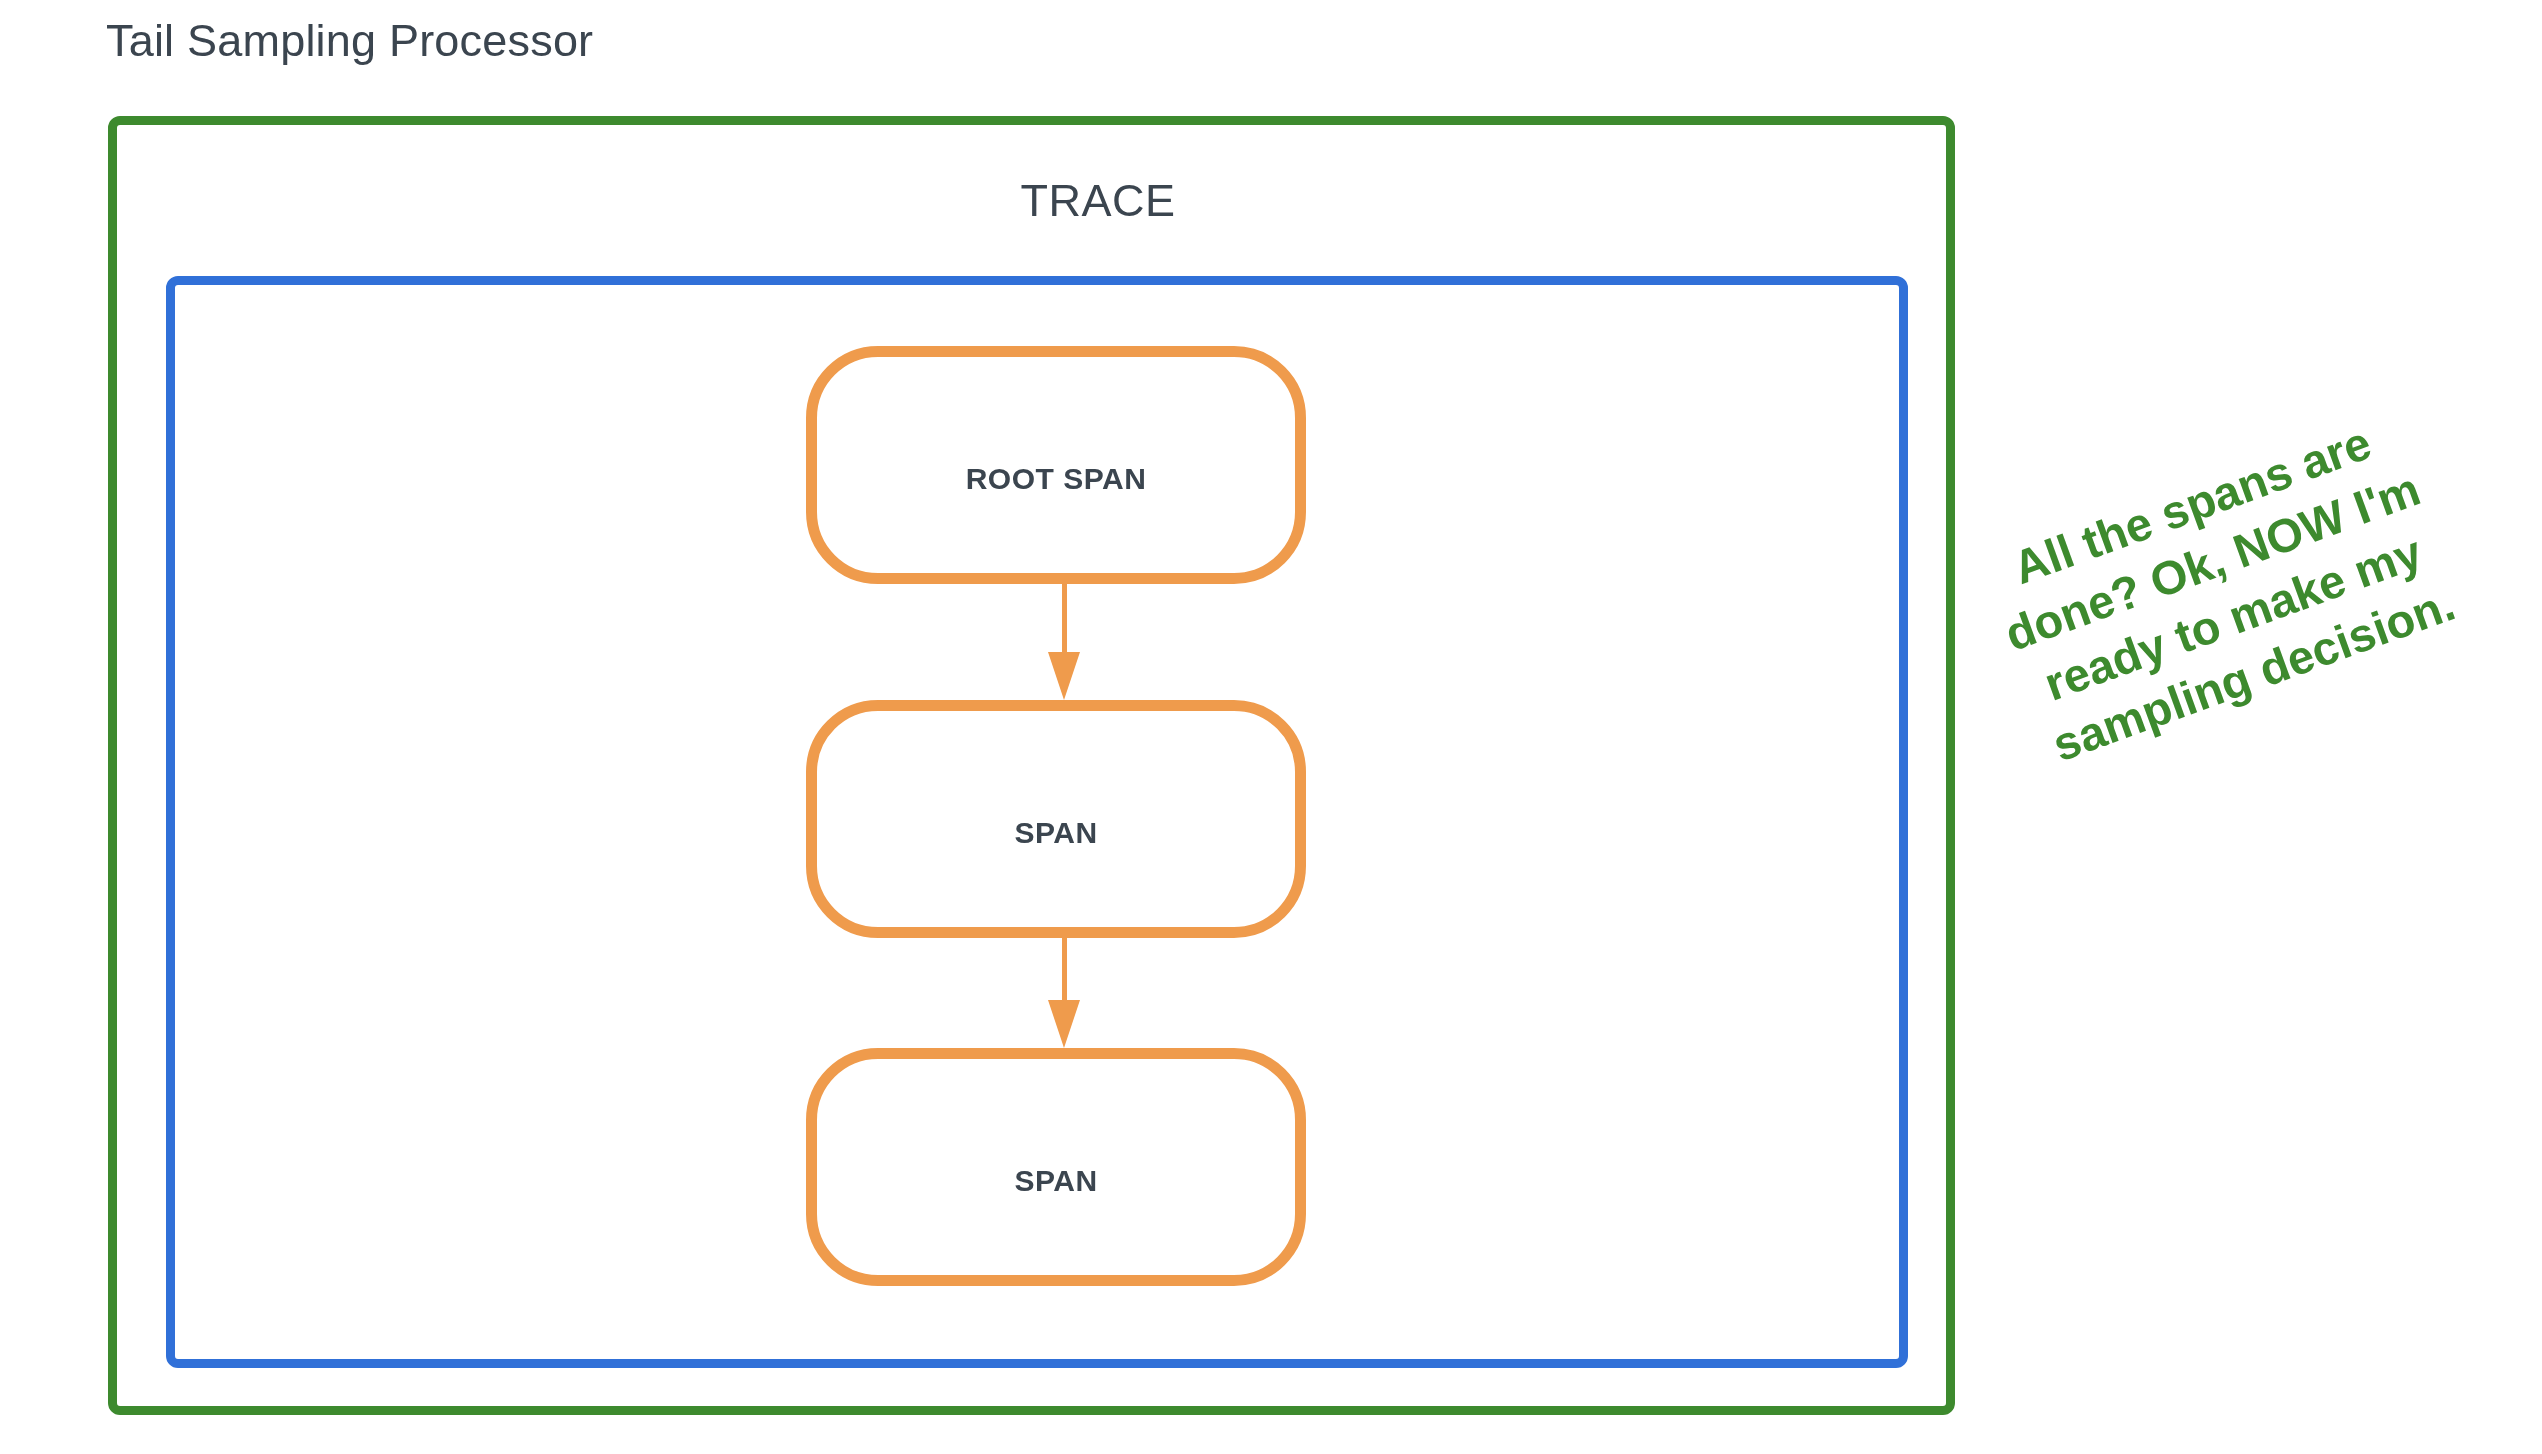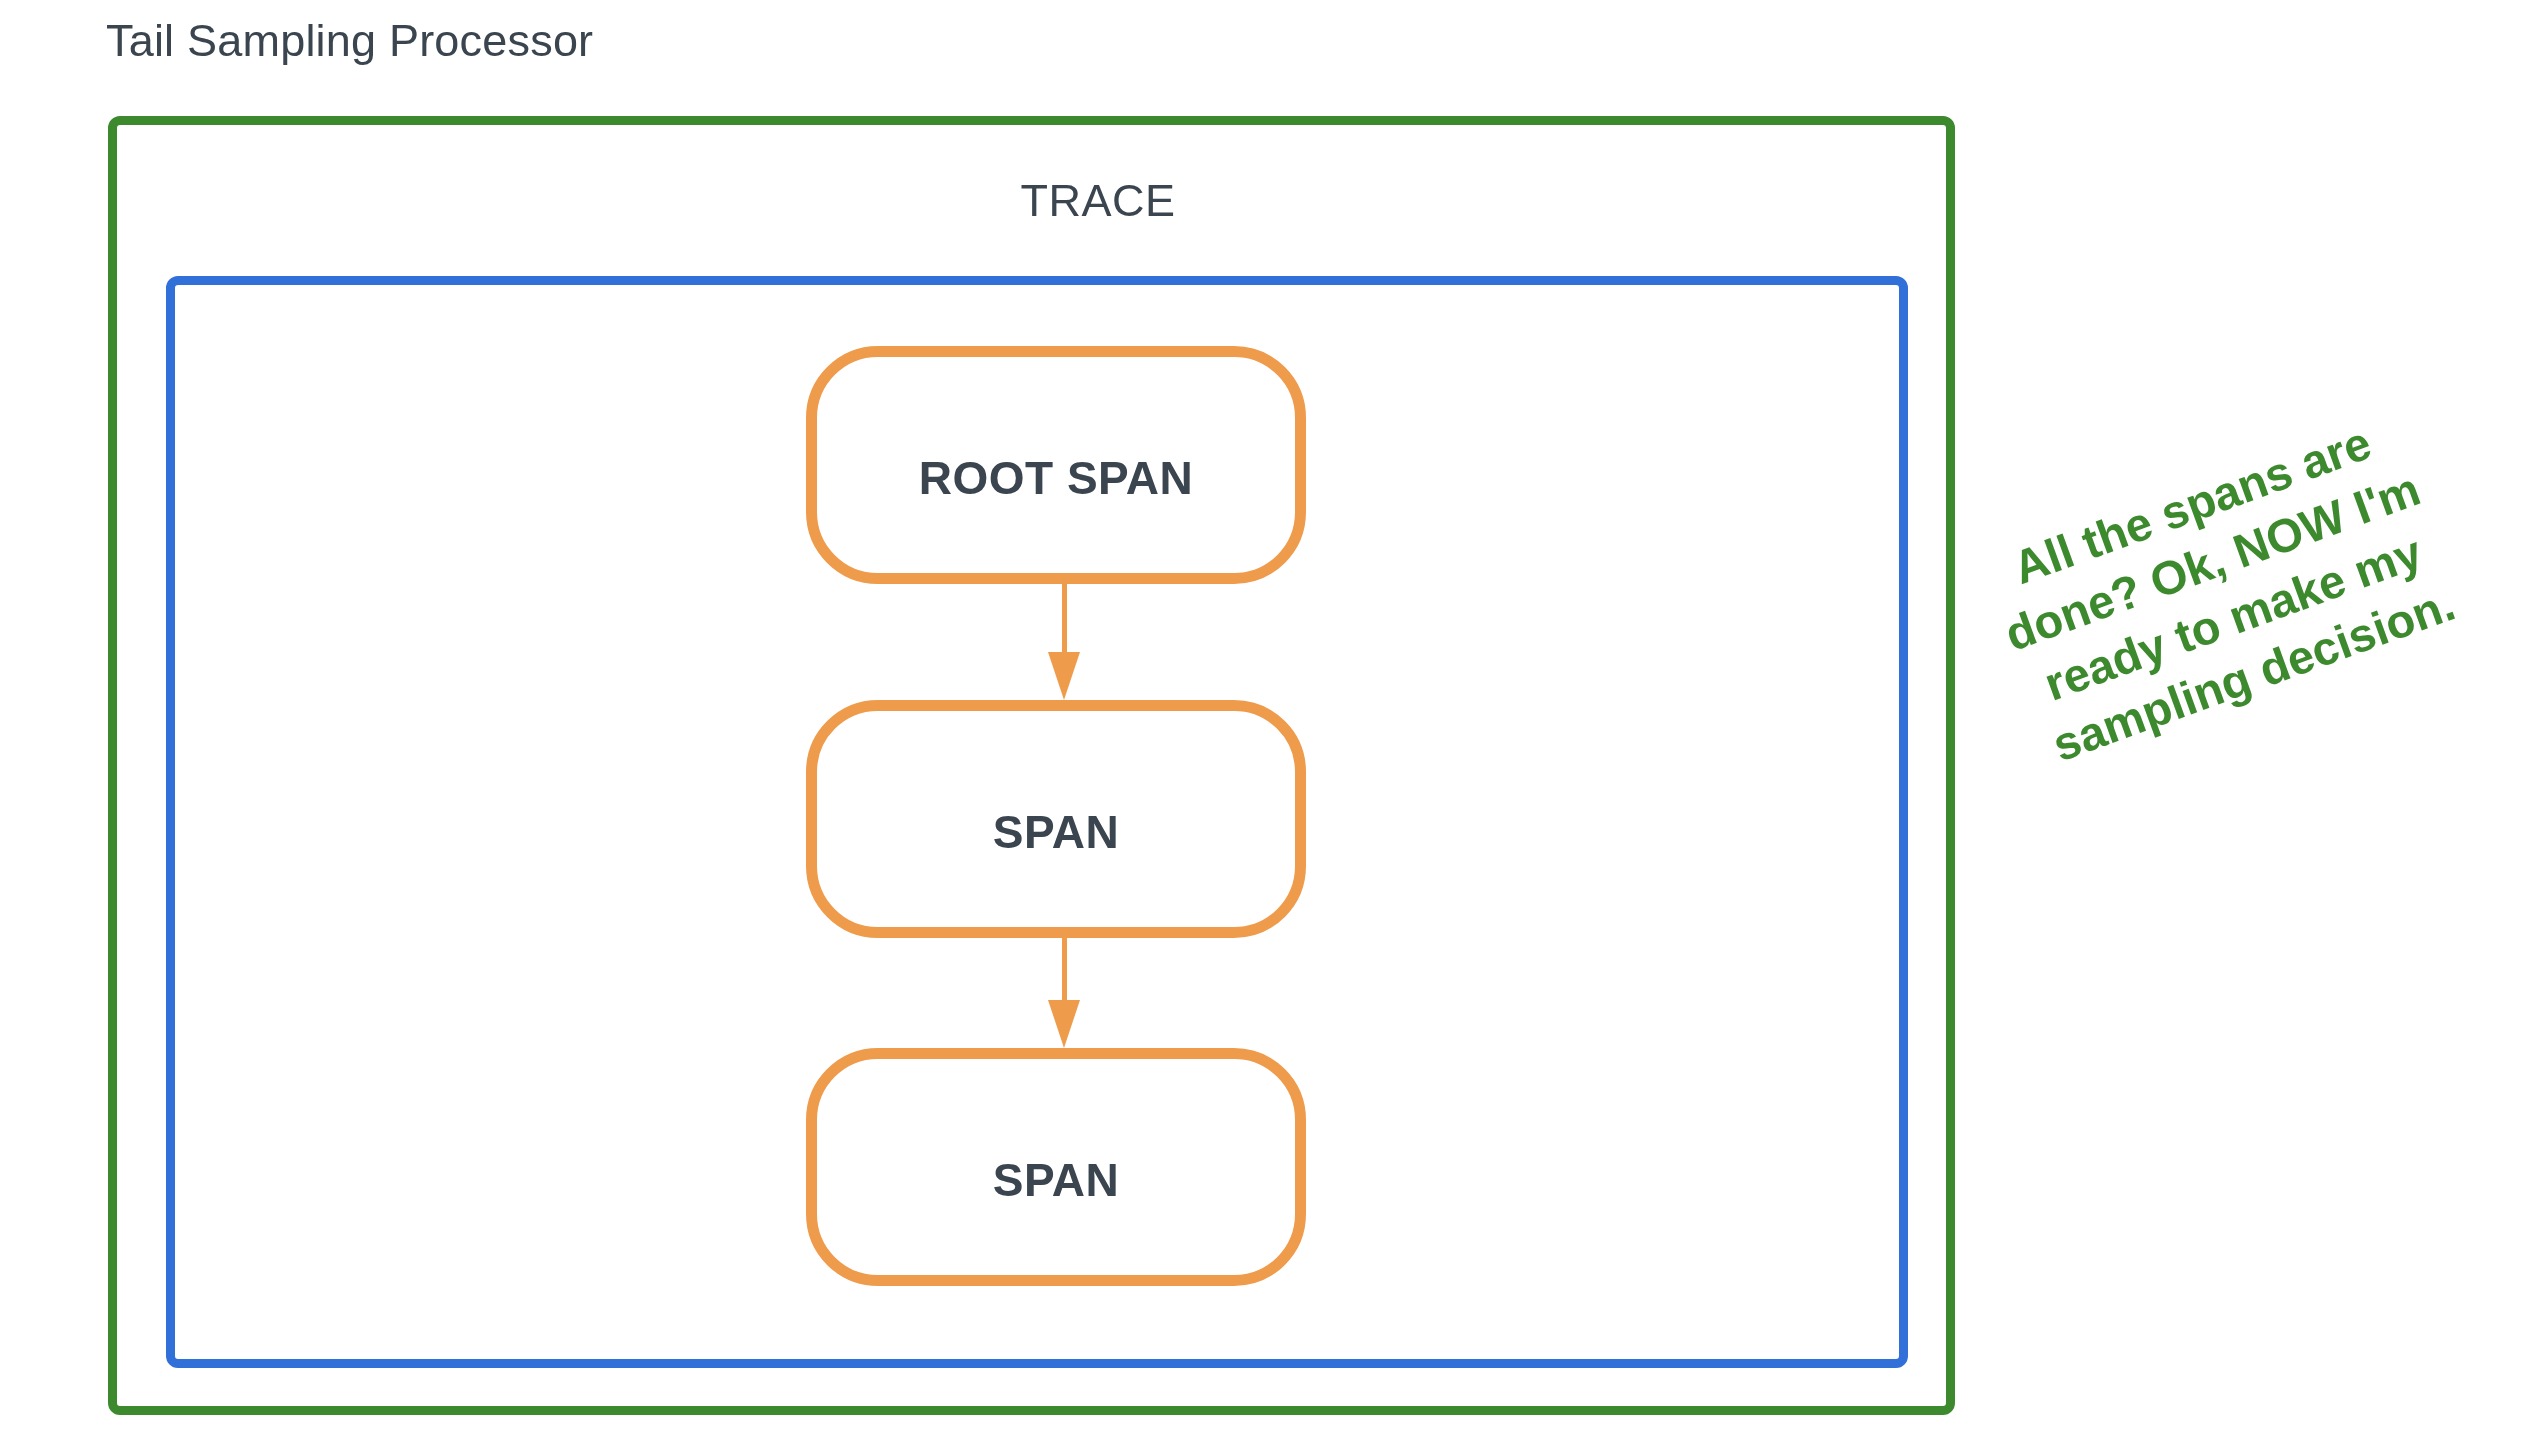--- a/index.html
+++ b/index.html
@@ -78,21 +78,21 @@
     width: 500px;
     box-sizing: border-box;
     border: 11px solid #ef9b4c;
     border-radius: 72px;
     background: #ffffff;
     display: flex;
     align-items: center;
     justify-content: center;
   }
   .span-pill-label {
-    font-size: 46px;
+    font-size: 30px;
     font-weight: bold;
     color: #3b454f;
     letter-spacing: 0.5px;
     line-height: 1.2;
     white-space: nowrap;
     margin-top: 27px;
   }
   #span-pill-0 { top: 346px; height: 238px; }
   #span-pill-1 { top: 700px; height: 238px; }
   #span-pill-2 { top: 1048px; height: 238px; }

